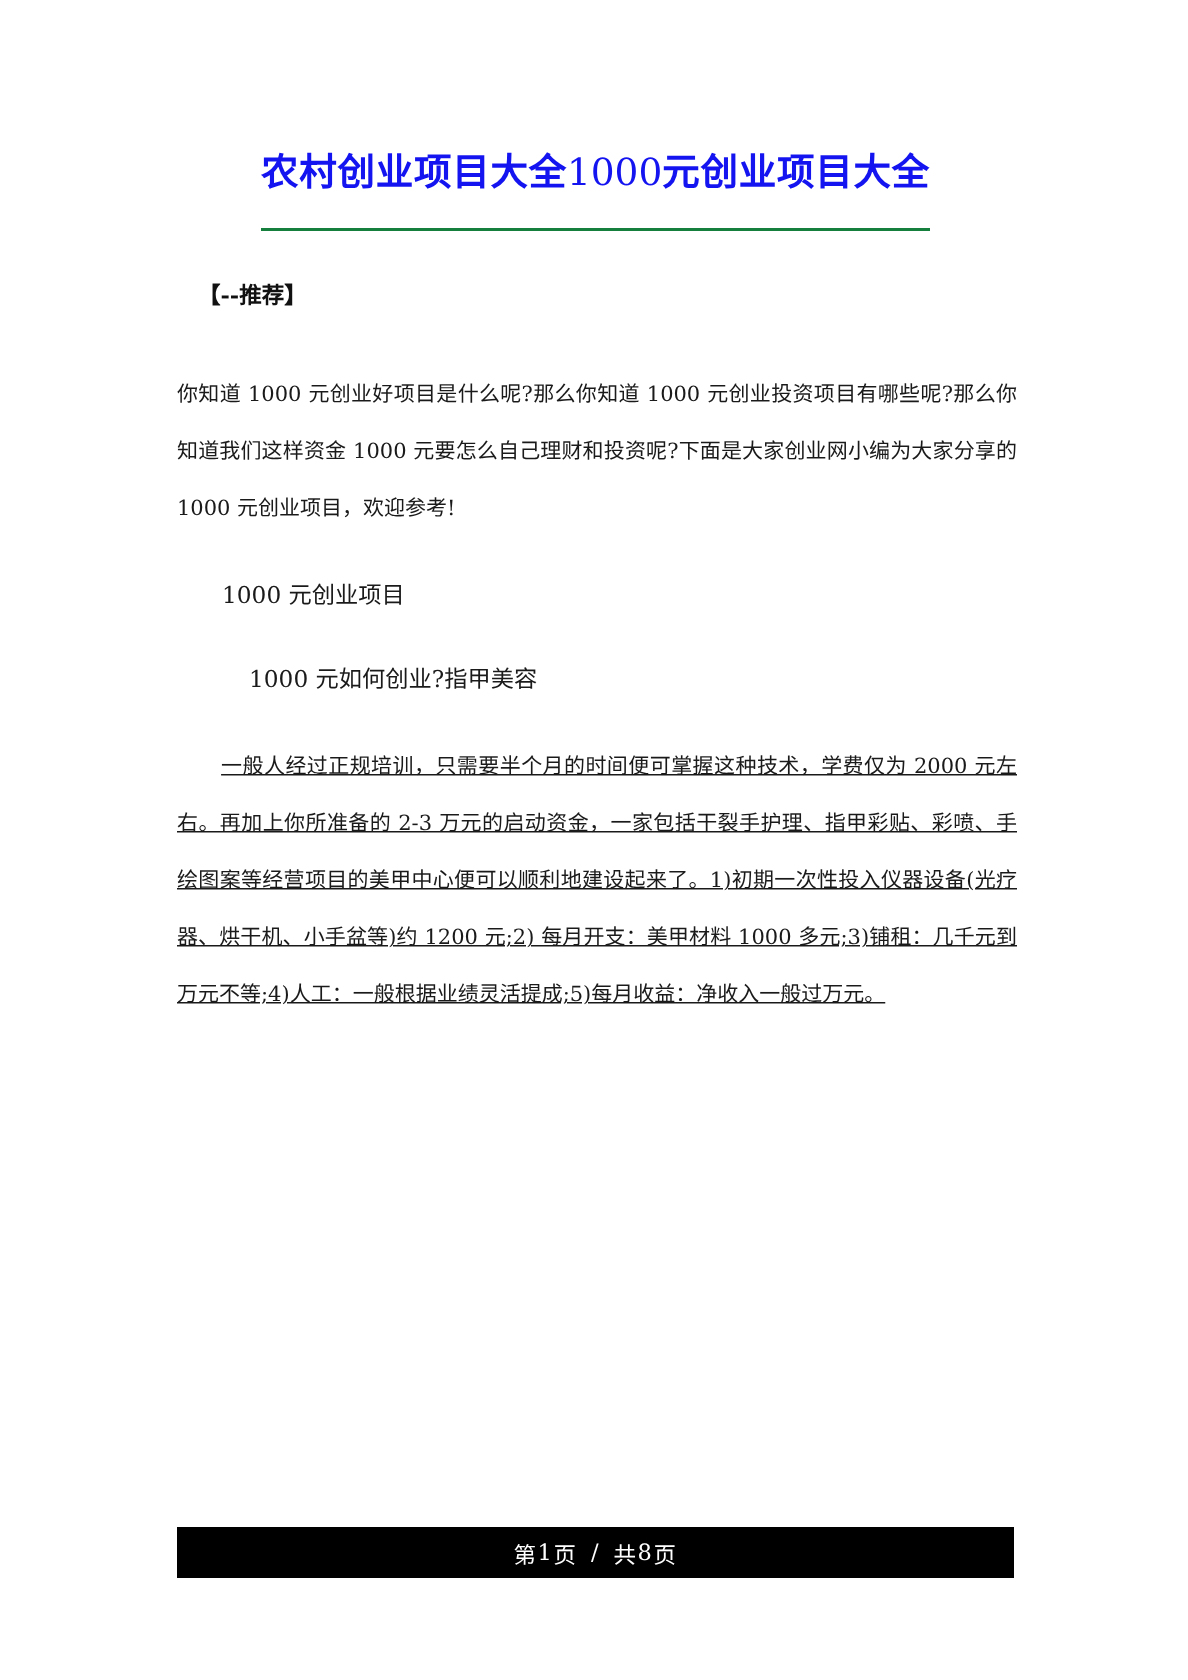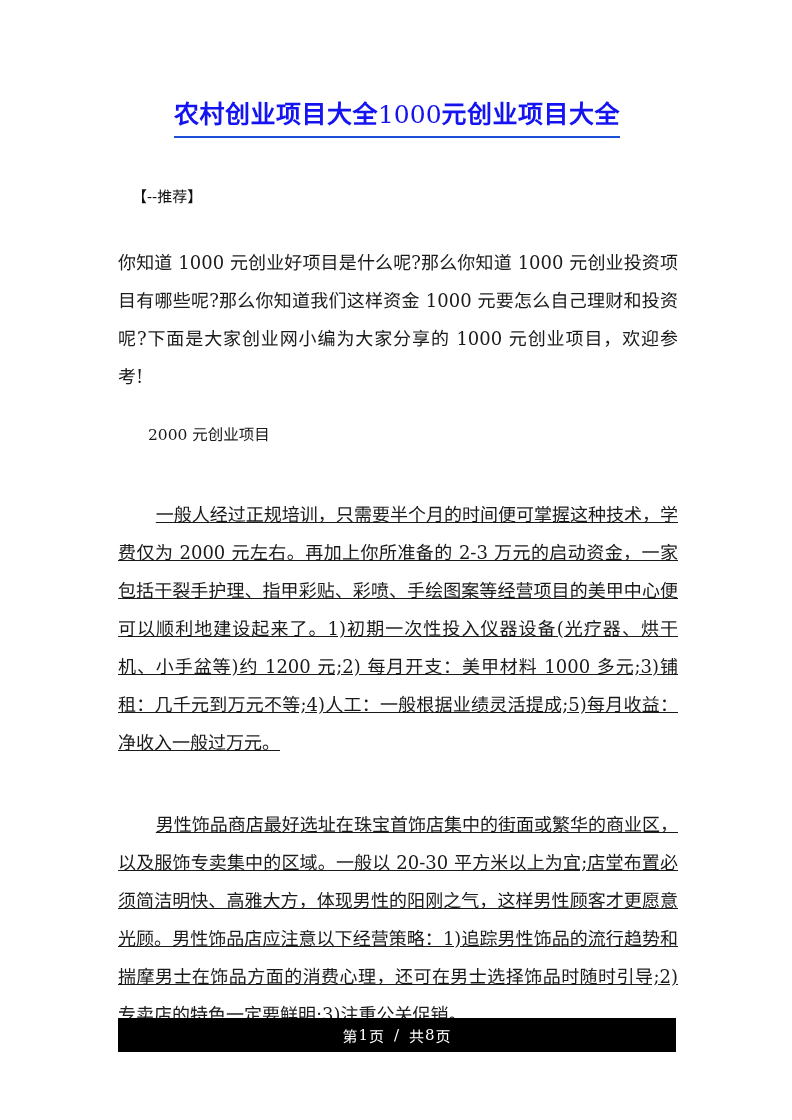--- a/index.html
+++ b/index.html
@@ -36,53 +36,53 @@
     text-align: center;
     font-size: 25px;
     line-height: 34px;
     font-weight: bold;
     color: #1414f0;
     letter-spacing: 0.5px;
     white-space: nowrap;
   }
   .doc-title .title-underline {
     display: inline-block;
-    border-bottom: 2px solid #1d4ed8;
-    padding-bottom: 4px;
+    border-bottom: 2px solid #15803d;
+    padding-bottom: 20px;
   }
   .doc-title .num {
     font-weight: normal;
     font-family: "DejaVu Serif", "Liberation Serif", serif;
     letter-spacing: 0;
   }
 
   
   .content {
     position: absolute;
     left: 118px;
     top: 180px;
     width: 560px;
   }
 
   .para {
-    font-size: 18px;
+    font-size: 14px;
     line-height: 38px;
     color: #1a1a1a;
     text-align: justify;
     text-justify: inter-ideograph;
     margin: 0;
     font-family: "DejaVu Serif", "Liberation Serif", serif;
   }
 
   .tag-line {
     font-size: 15px;
     line-height: 34px;
     margin: 0;
     padding-left: 14px;
-    font-weight: normal;
+    font-weight: bold;
     color: #111111;
   }
 
   .spacer-sm { height: 22px; }
   .spacer-md { height: 30px; }
 
   .heading-1 {
     font-size: 15.5px;
     line-height: 34px;
     margin: 0;
@@ -130,35 +130,35 @@
   <div class="content">
 
     <p class="tag-line">【--推荐】</p>
 
     <div class="spacer-md"></div>
 
     <p class="para">你知道 1000 元创业好项目是什么呢?那么你知道 1000 元创业投资项目有哪些呢?那么你知道我们这样资金 1000 元要怎么自己理财和投资呢?下面是大家创业网小编为大家分享的 1000 元创业项目，欢迎参考!</p>
 
     <div class="spacer-sm"></div>
 
-    <p class="heading-1">2000 元创业项目</p>
+    <p class="heading-1">1000 元创业项目</p>
 
     <div class="spacer-sm"></div>
 
+    <p class="heading-2">1000 元如何创业?指甲美容</p>
 
     <div class="spacer-sm"></div>
 
     <p class="para indent">一般人经过正规培训，只需要半个月的时间便可掌握这种技术，学费仅为 2000 元左右。再加上你所准备的 2-3 万元的启动资金，一家包括干裂手护理、指甲彩贴、彩喷、手绘图案等经营项目的美甲中心便可以顺利地建设起来了。1)初期一次性投入仪器设备(光疗器、烘干机、小手盆等)约 1200 元;2) 每月开支：美甲材料 1000 多元;3)铺租：几千元到万元不等;4)人工：一般根据业绩灵活提成;5)每月收益：净收入一般过万元。</p>
 
     <div class="spacer-sm"></div>
 
 
     <div class="spacer-sm"></div>
 
-    <p class="para indent">男性饰品商店最好选址在珠宝首饰店集中的街面或繁华的商业区，以及服饰专卖集中的区域。一般以 20-30 平方米以上为宜;店堂布置必须简洁明快、高雅大方，体现男性的阳刚之气，这样男性顾客才更愿意光顾。男性饰品店应注意以下经营策略：1)追踪男性饰品的流行趋势和揣摩男士在饰品方面的消费心理，还可在男士选择饰品时随时引导;2)专卖店的特色一定要鲜明;3)注重公关促销。</p>
 
   </div>
 
   <div class="page-footer">
     <span>第</span>
       <span>1</span>
       <span>页</span>
     <span class="sep">/</span>
     <span>共</span>
       <span>8</span>

